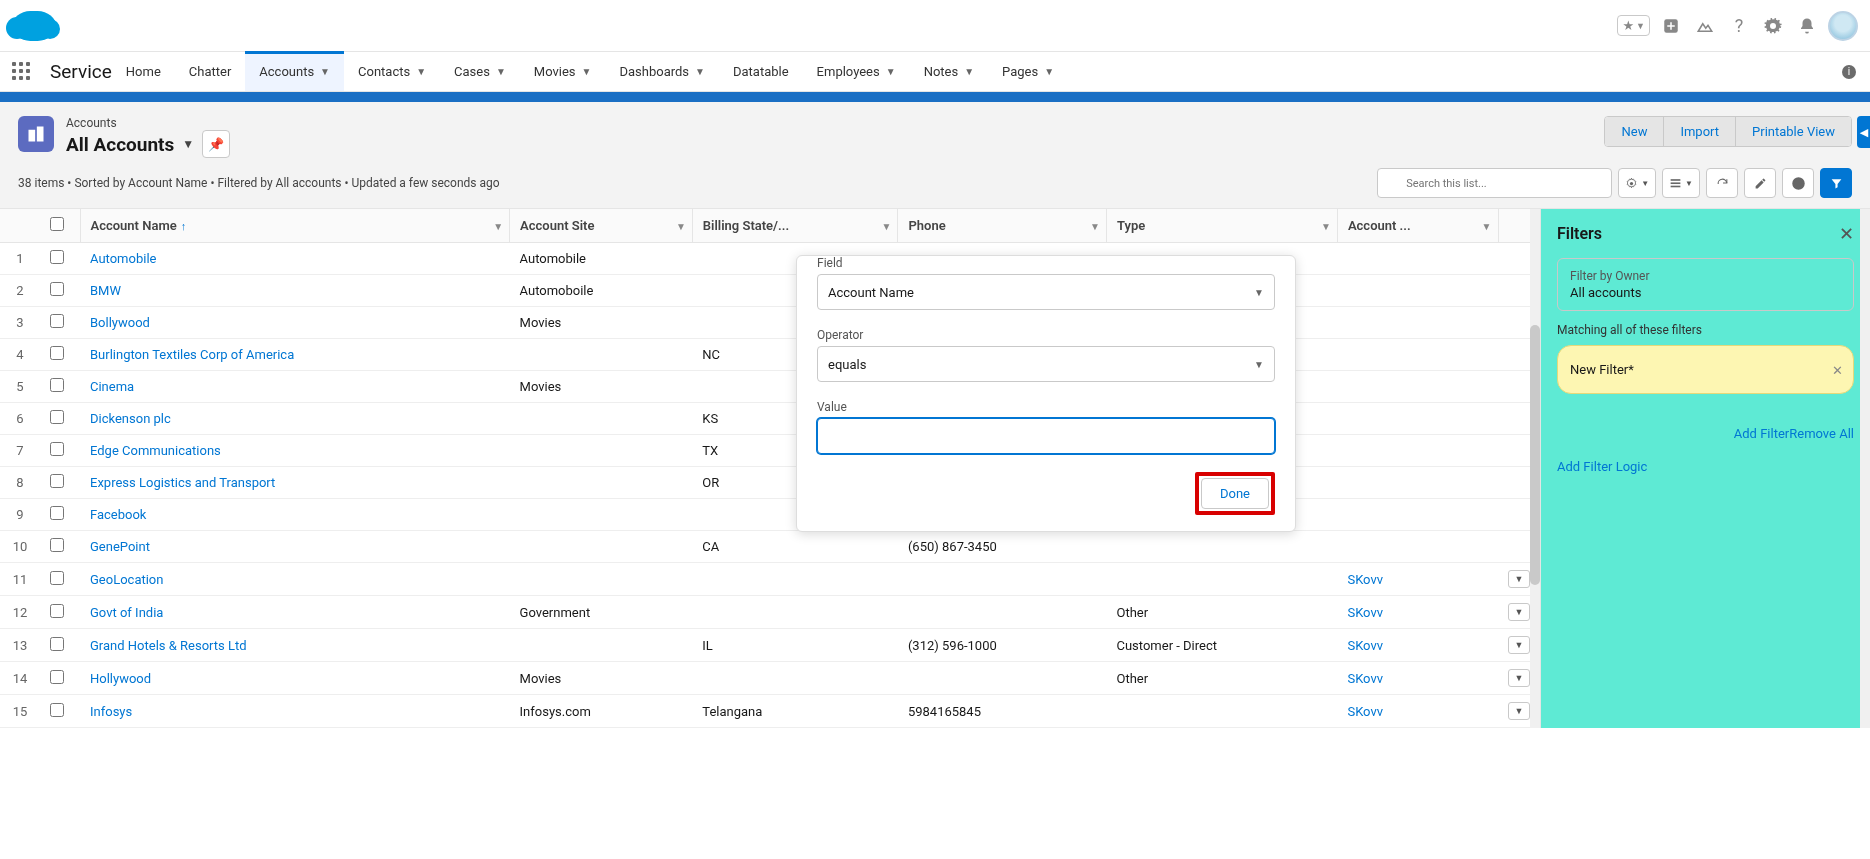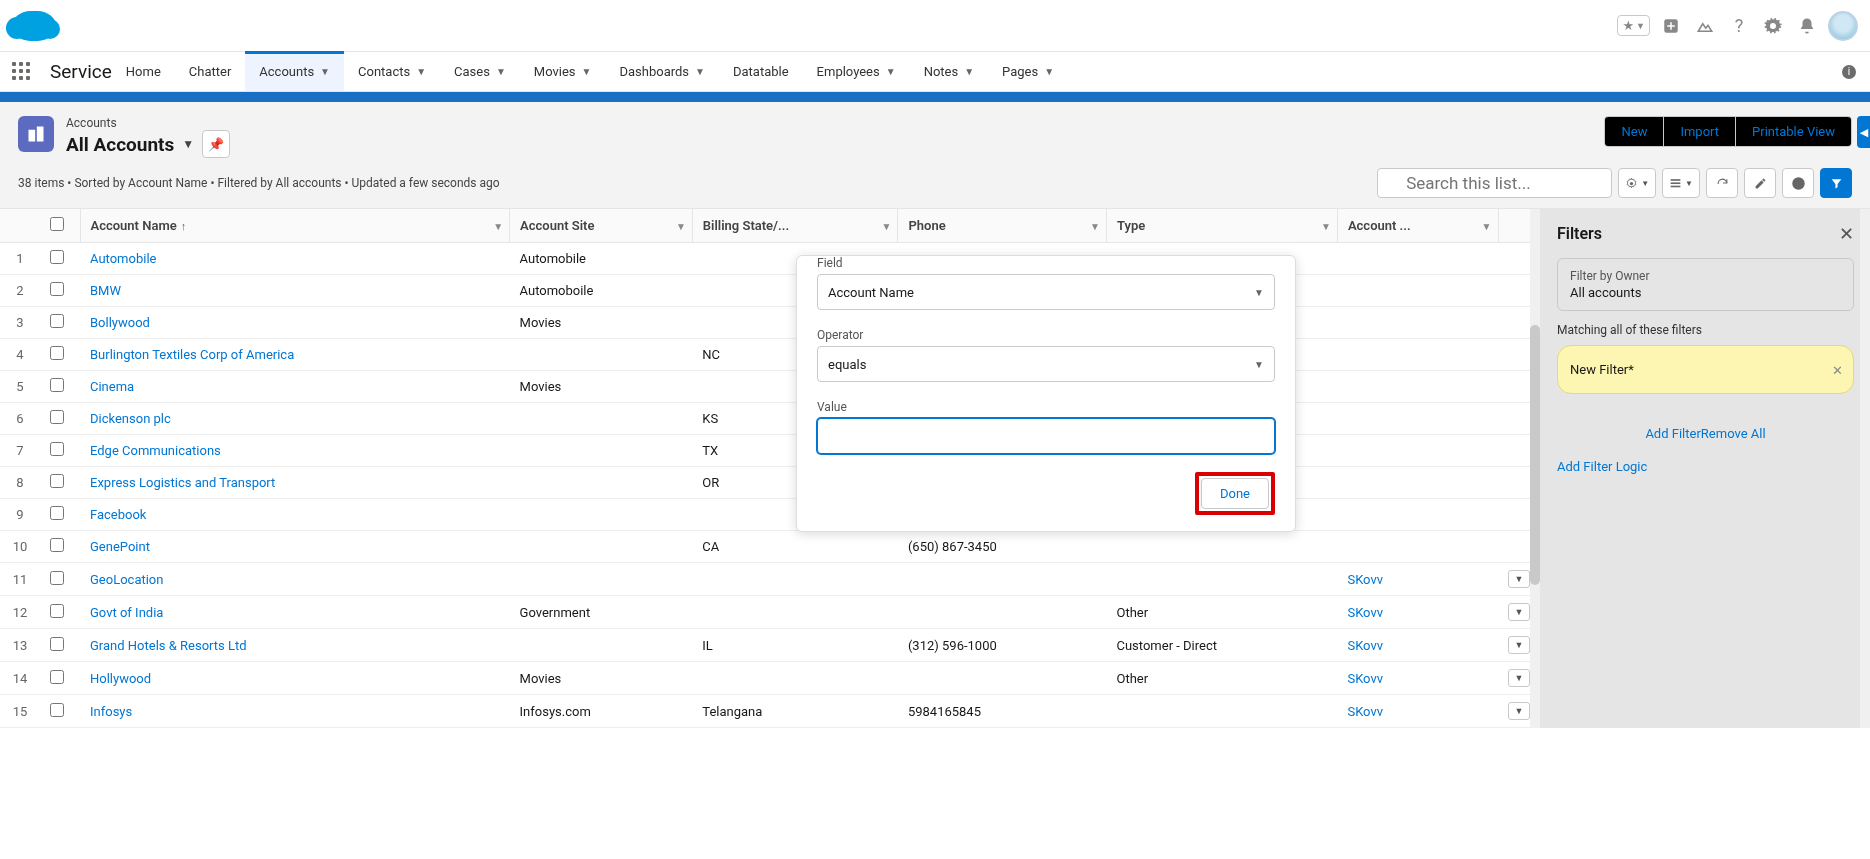--- a/index.html
+++ b/index.html
@@ -28,52 +28,52 @@
 .info-dot { position: absolute; right: 14px; width: 14px; height: 14px; border-radius: 50%; background: #6b6b6b; color: #fff; font-size: 10px; display: flex; align-items: center; justify-content: center; }
 .bluebar { height: 10px; background: linear-gradient(180deg,#1a6fc4,#1a6fc4); }
 .page-header { background: #f3f3f3; padding: 14px 18px 10px; border-bottom: 1px solid #e5e5e5; position: relative; }
 .ph-top { display: flex; align-items: flex-start; }
 .obj-icon { width: 36px; height: 36px; background: #5c6bc0; border-radius: 6px; margin-right: 12px; display: flex; align-items: center; justify-content: center; color: #fff; }
 .obj-icon svg { width: 20px; height: 20px; fill: #fff; }
 .obj-meta .small { font-size: 12px; color: #444; }
 .obj-meta .title { font-size: 19px; font-weight: 700; display: flex; align-items: center; gap: 8px; }
 .pin-btn { width: 28px; height: 28px; border: 1px solid #c9c9c9; border-radius: 4px; background: #fff; display: flex; align-items: center; justify-content: center; cursor: pointer; color: #666; font-size: 13px; }
 .ph-actions { margin-left: auto; display: flex; gap: 0; border: 1px solid #c9c9c9; border-radius: 4px; overflow: hidden; background: #fff; }
-.ph-actions button { border: none; background: #000000; padding: 7px 16px; font-size: 13px; color: #0176d3; cursor: pointer; border-left: 1px solid #c9c9c9; }
+.ph-actions button { border: none; background: #e5e5e5; padding: 7px 16px; font-size: 13px; color: #0176d3; cursor: pointer; border-left: 1px solid #c9c9c9; }
 .ph-actions button:first-child { border-left: none; }
 .ph-sub { display: flex; align-items: center; margin-top: 10px; font-size: 12px; color: #444; }
 .ph-tools { margin-left: auto; display: flex; gap: 6px; align-items: center; }
-.list-search { width: 235px; height: 30px; border: 1px solid #c9c9c9; border-radius: 4px; padding: 0 8px 0 28px; font-size: 17px; position: relative; }
+.list-search { width: 235px; height: 30px; border: 1px solid #c9c9c9; border-radius: 4px; padding: 0 8px 0 28px; font-size: 11px; position: relative; }
 .list-search-wrap { position: relative; }
 .list-search-wrap .sicon { position: absolute; left: 8px; top: 50%; transform: translateY(-50%); color: #888; }
 .tool-btn { height: 30px; min-width: 32px; border: 1px solid #c9c9c9; border-radius: 4px; background: #fff; display: flex; align-items: center; justify-content: center; cursor: pointer; color: #555; gap: 3px; padding: 0 6px; font-size: 13px; }
 .tool-btn.active { background: #0176d3; color: #fff; border-color: #0176d3; }
 .side-expand { position: absolute; right: -1px; top: 14px; width: 14px; height: 32px; background: #0176d3; border-radius: 4px 0 0 4px; color: #fff; display: flex; align-items: center; justify-content: center; cursor: pointer; font-size: 11px; }
 .content { display: flex; position: relative; }
 .table-area { flex: 1; overflow: hidden; position: relative; }
 table { width: 100%; border-collapse: collapse; }
 thead th { text-align: left; font-weight: 600; font-size: 13px; padding: 8px 10px; border-bottom: 1px solid #e5e5e5; border-right: 1px solid #e5e5e5; background: #fafafa; position: relative; color: #444; }
 thead th .hchev { position: absolute; right: 6px; top: 50%; transform: translateY(-50%); color: #888; font-size: 10px; }
 thead th .sort { color: #0176d3; font-size: 11px; margin-left: 4px; }
 tbody td { padding: 7px 10px; border-bottom: 1px solid #eee; font-size: 13px; vertical-align: middle; }
 tbody td.num { color: #666; text-align: center; width: 40px; }
 tbody td a { color: #0176d3; text-decoration: none; }
 .chk { width: 14px; height: 14px; }
 .row-menu { width: 22px; height: 18px; border: 1px solid #c9c9c9; border-radius: 3px; background: #fff; display: inline-flex; align-items: center; justify-content: center; cursor: pointer; font-size: 9px; color: #555; }
-.filters-panel { width: 330px; border-left: 1px solid #e5e5e5; background: #e5e5e5; padding: 14px 16px; position: relative; }
+.filters-panel { width: 330px; border-left: 1px solid #e5e5e5; background: #5eead4; padding: 14px 16px; position: relative; }
 .fp-head { display: flex; align-items: center; margin-bottom: 14px; }
 .fp-head h3 { font-size: 16px; font-weight: 600; }
 .fp-close { margin-left: auto; cursor: pointer; color: #555; font-size: 18px; }
 .owner-box { border: 1px solid #c9c9c9; border-radius: 6px; padding: 10px 12px; margin-bottom: 12px; }
 .owner-box .lbl { font-size: 12px; color: #555; }
 .owner-box .val { font-size: 13px; margin-top: 2px; }
 .match-lbl { font-size: 12px; color: #333; margin-bottom: 8px; }
 .new-filter-pill { background: #fdf6b2; border: 1px solid #e5d97a; border-radius: 14px; padding: 16px 12px; font-size: 13px; position: relative; margin-bottom: 14px; }
 .new-filter-pill .x { position: absolute; right: 10px; top: 50%; transform: translateY(-50%); cursor: pointer; color: #888; }
-.link-row { display: flex; justify-content: center; margin-top: 32px; }
+.link-row { display: flex; justify-content: flex-end; margin-top: 32px; }
 .link-row a { color: #0176d3; font-size: 13px; text-decoration: none; cursor: pointer; }
 .logic-link { margin-top: 18px; display: block; color: #0176d3; font-size: 13px; text-decoration: none; }
 .popover { position: absolute; left: 796px; top: 46px; width: 500px; background: #fff; border: 1px solid #ddd; border-radius: 6px; box-shadow: 0 2px 12px rgba(0,0,0,0.15); padding: 0 20px 16px; z-index: 50; }
 .popover .fld-lbl { font-size: 12px; color: #555; margin-bottom: 4px; display: block; }
 .popover .sel { width: 100%; height: 36px; border: 1px solid #c9c9c9; border-radius: 4px; padding: 0 10px; font-size: 13px; background: #fff; display: flex; align-items: center; justify-content: space-between; cursor: pointer; margin-bottom: 18px; }
 .popover .val-input { width: 100%; height: 36px; border: 1px solid #0176d3; border-radius: 4px; padding: 0 10px; font-size: 13px; outline: none; box-shadow: 0 0 0 1px #0176d3; }
 .popover .done-wrap { display: flex; justify-content: flex-end; margin-top: 18px; }
 .popover .done-btn { border: 1px solid #c9c9c9; background: #fff; color: #0176d3; padding: 7px 18px; border-radius: 4px; cursor: pointer; font-size: 13px; }
 .done-highlight { border: 4px solid #d80000; padding: 2px; display: inline-block; border-radius: 2px; }
 .scroll-track { position: absolute; right: 0; top: 0; bottom: 0; width: 10px; background: #f0f0f0; }

